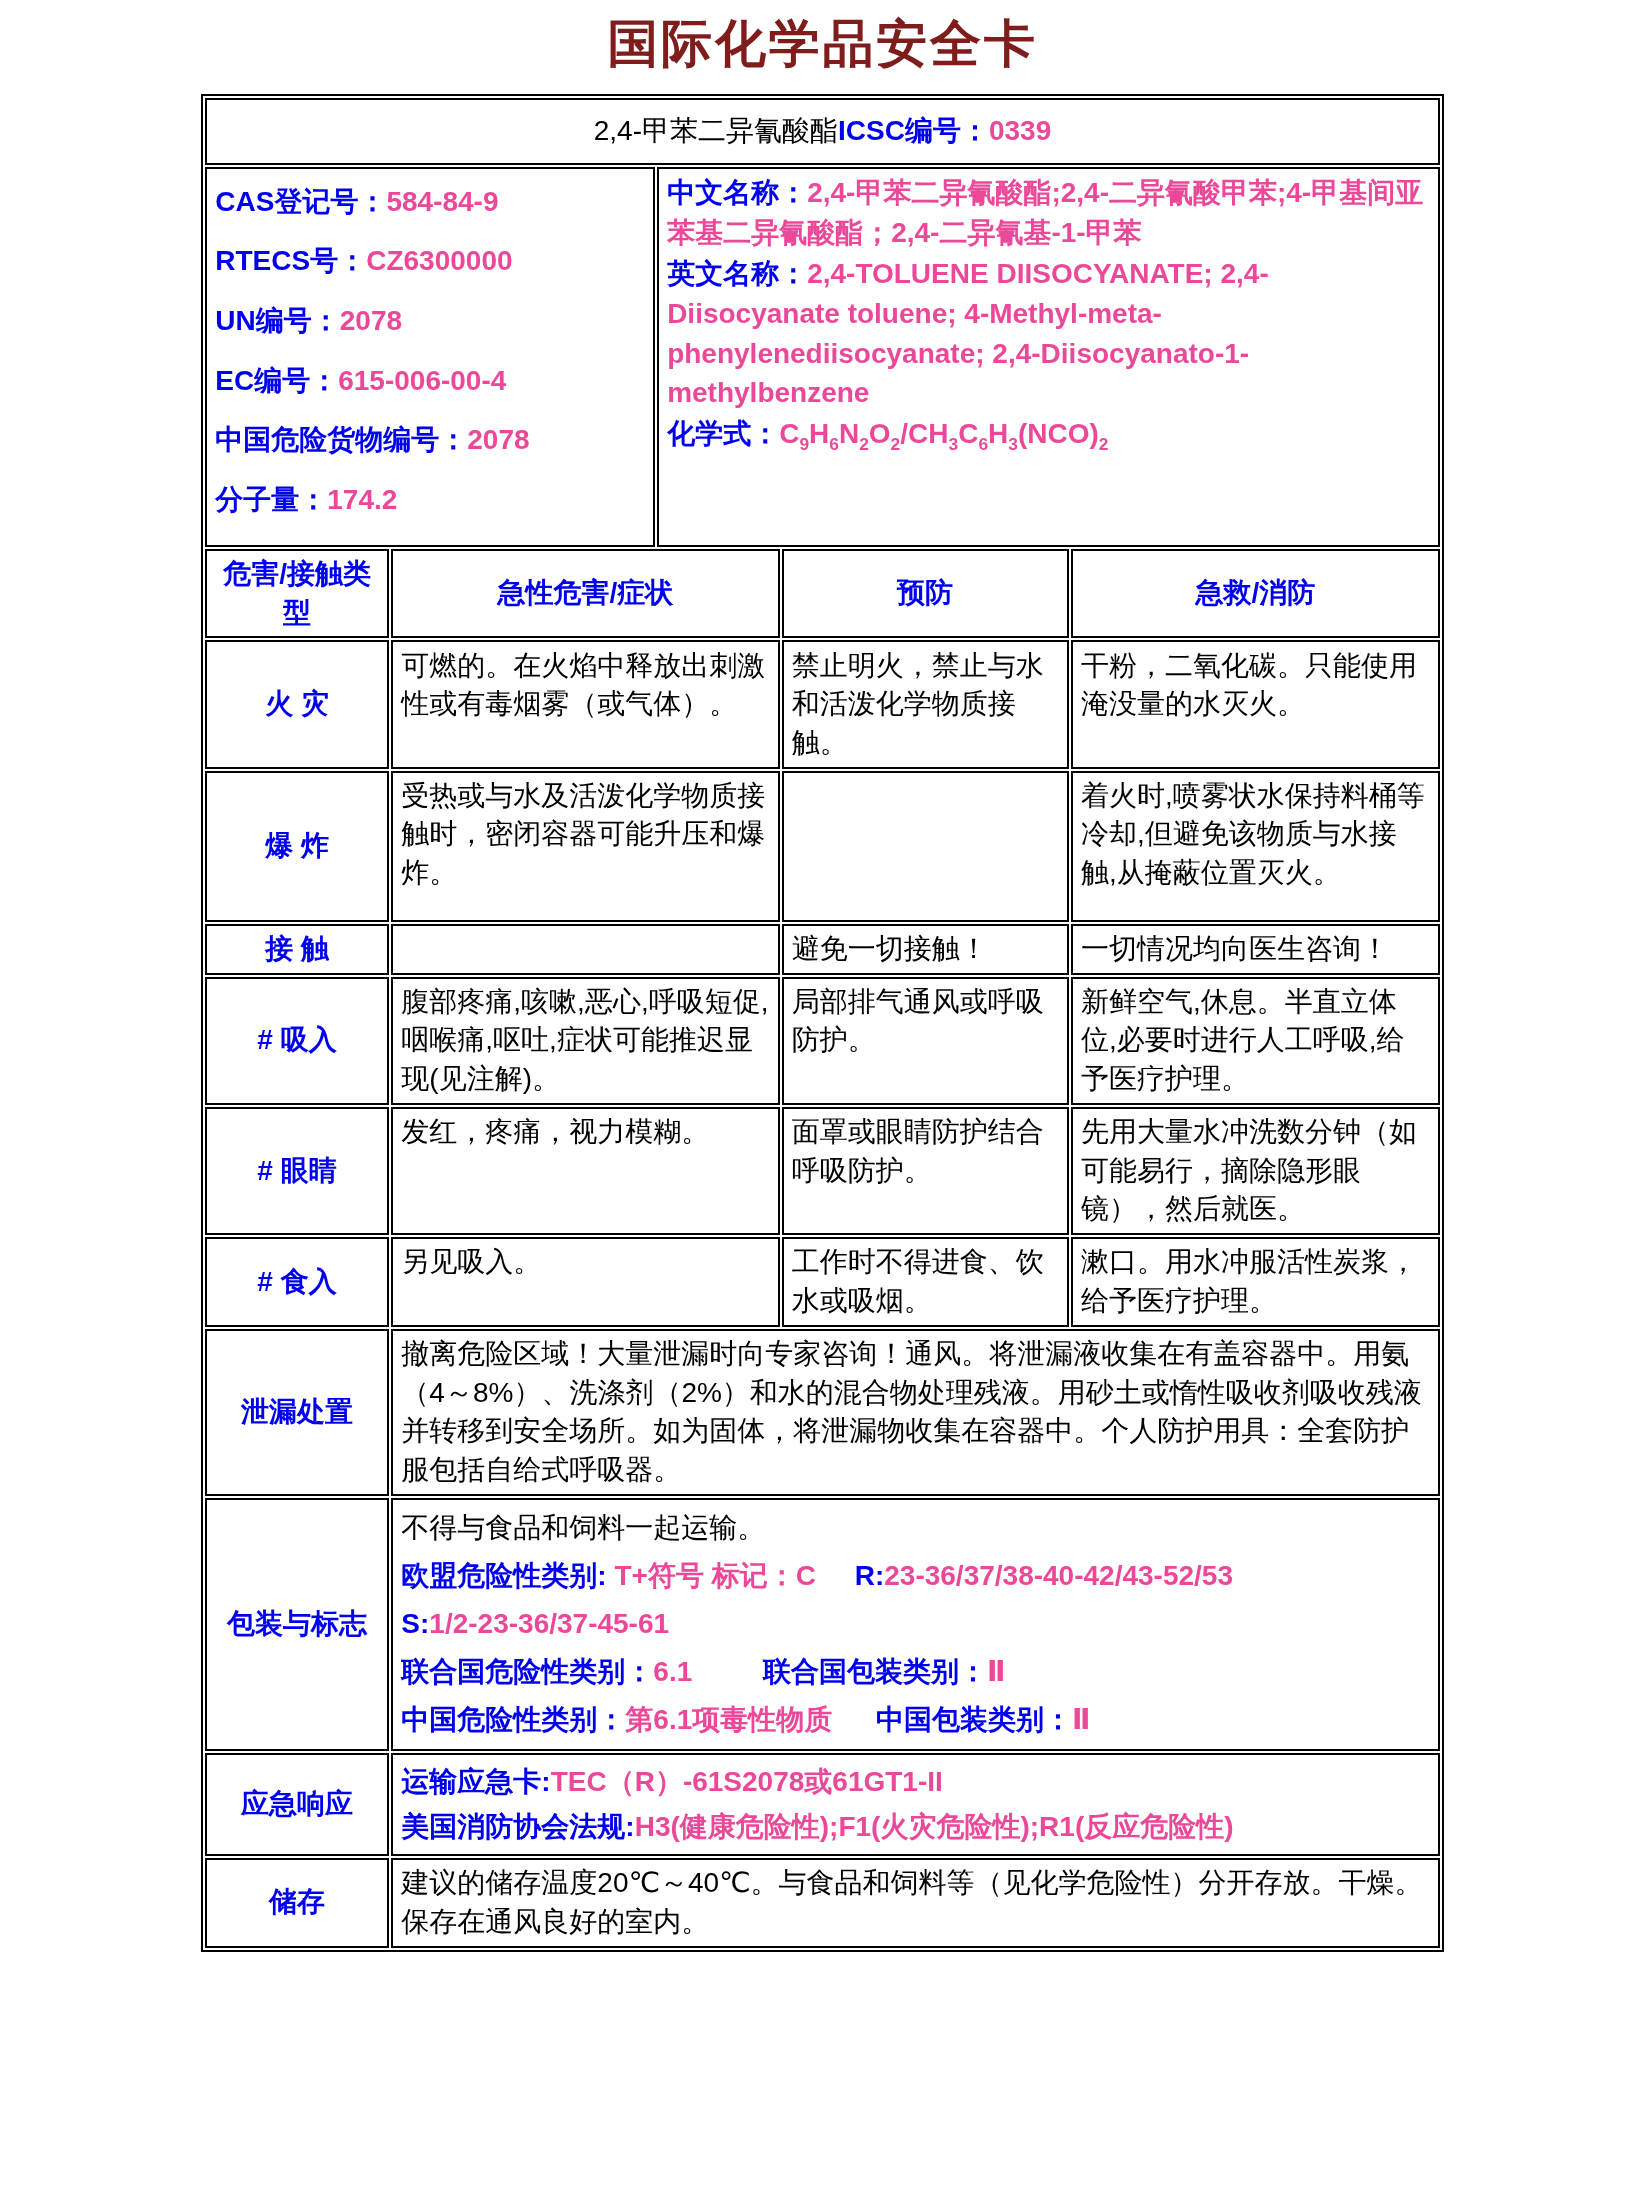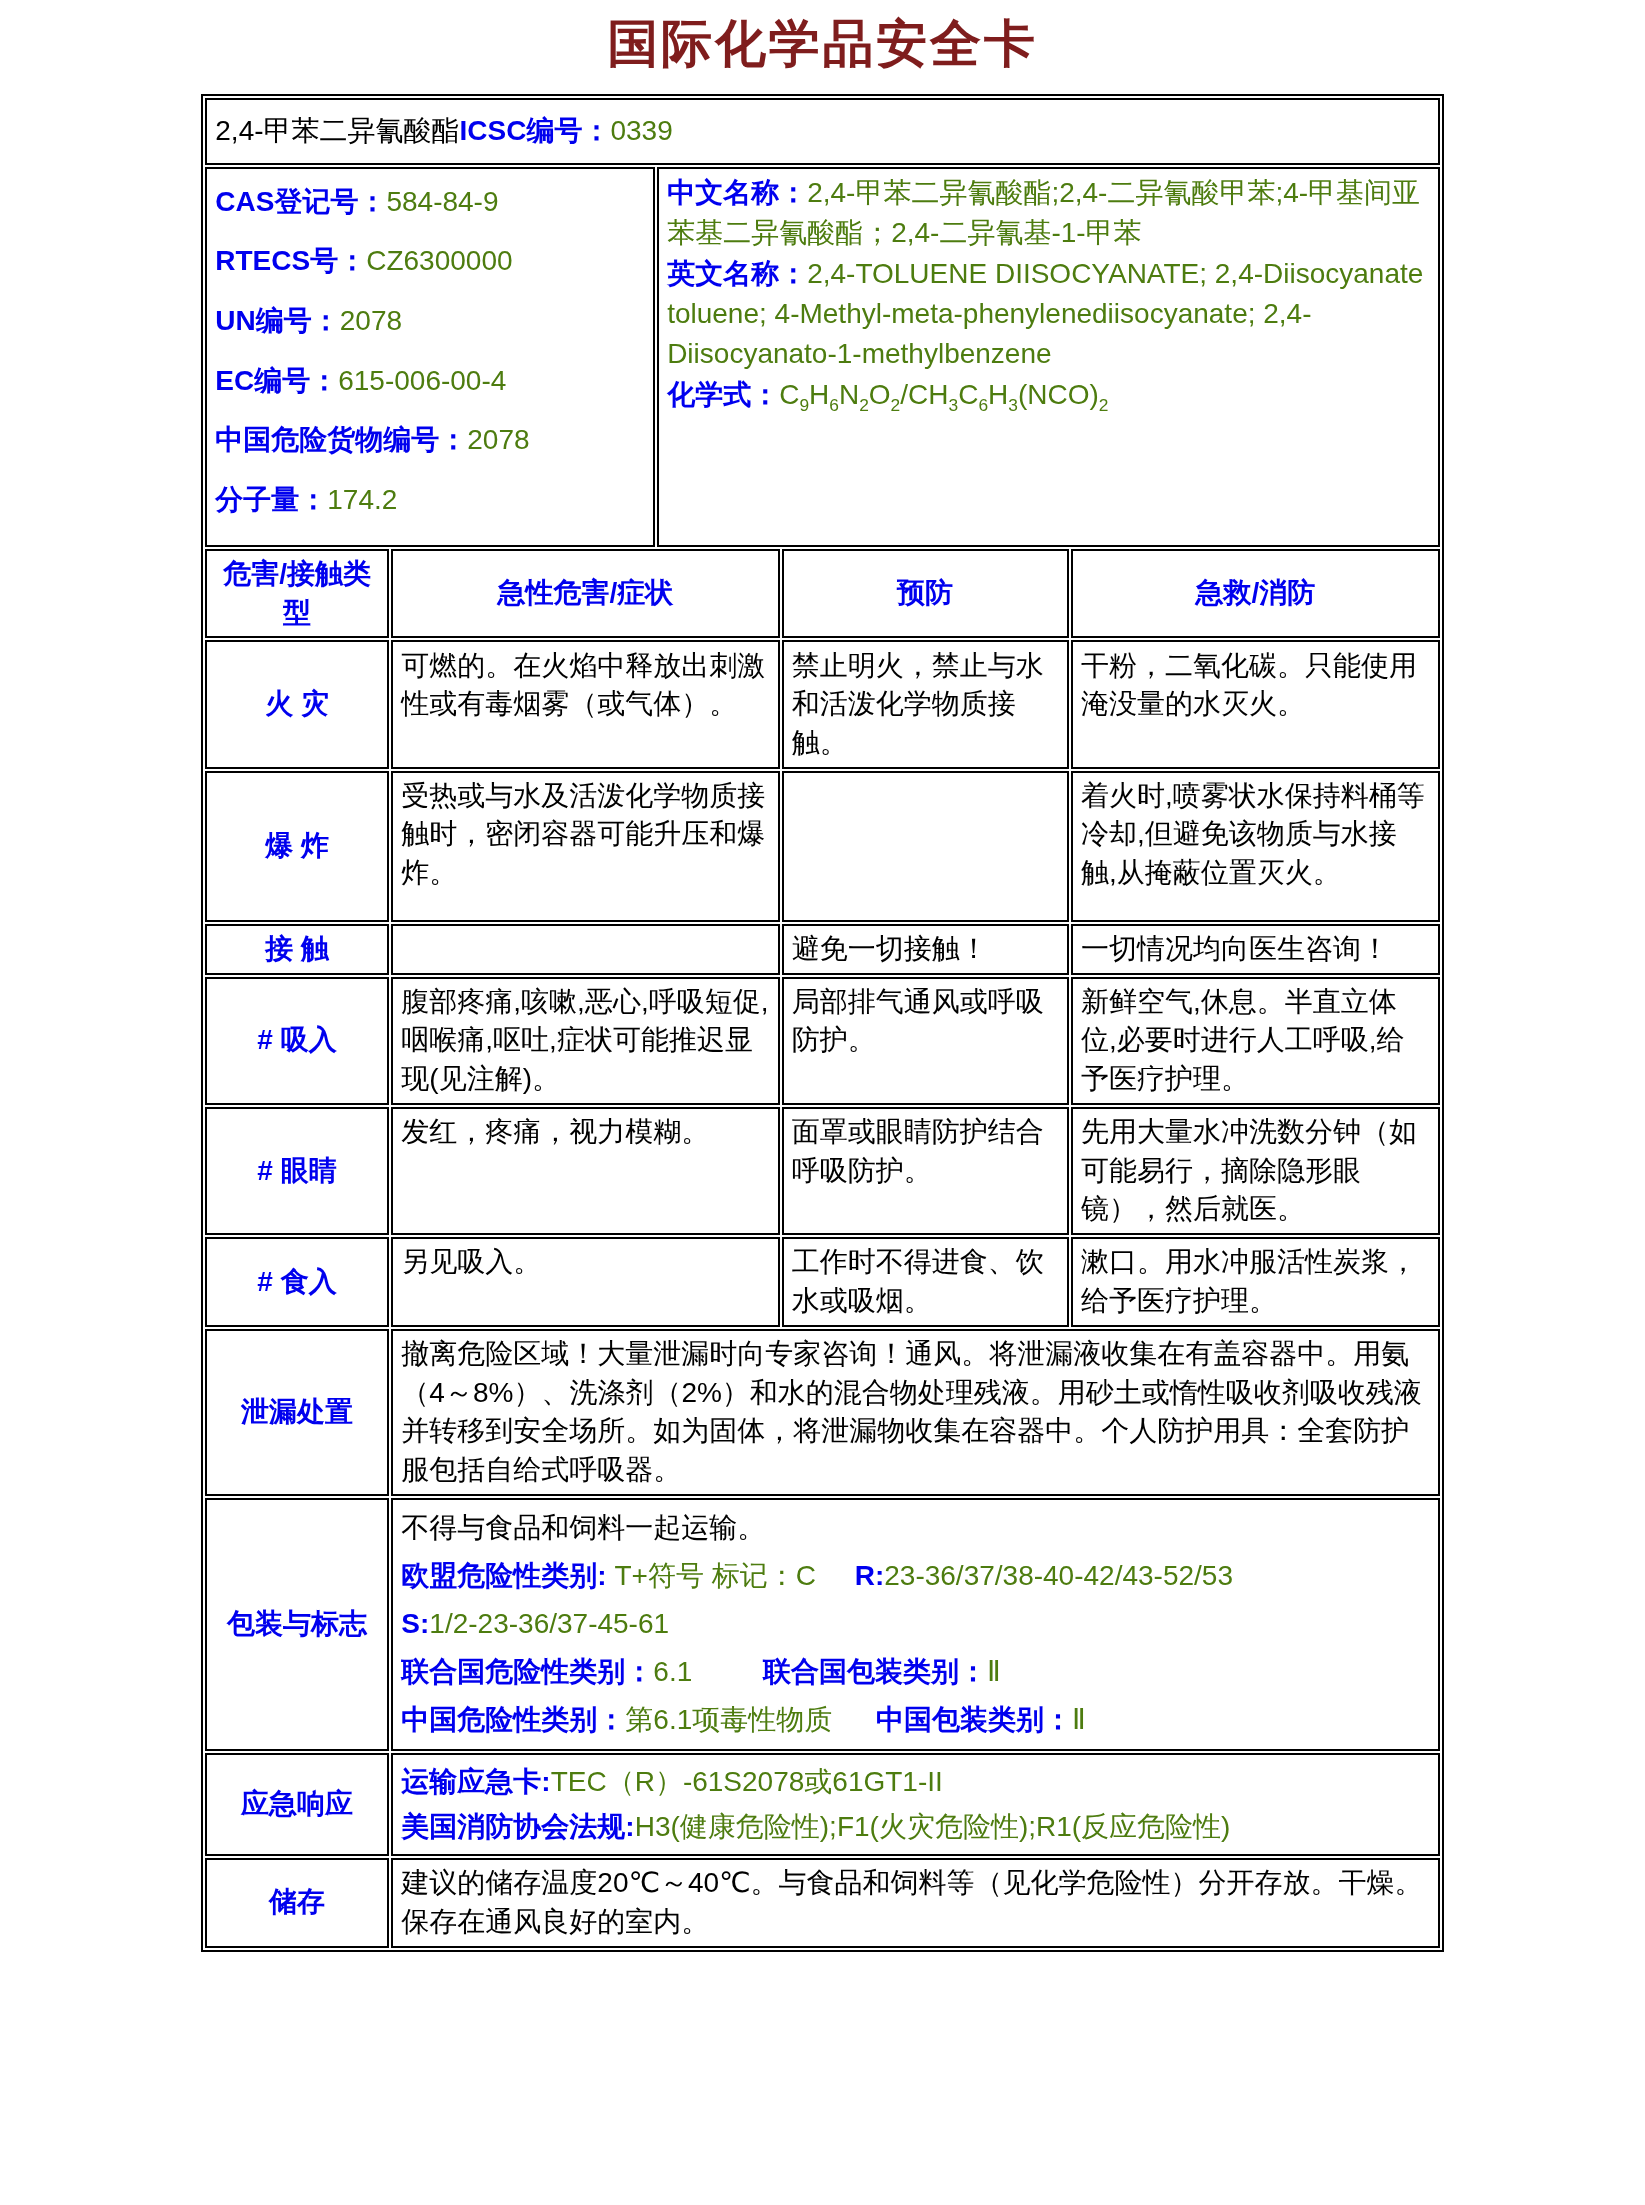--- a/index.html
+++ b/index.html
@@ -29,22 +29,22 @@
     font-size:28px;
     line-height:1.38;
     word-break:break-word;
     overflow:hidden;
   }
   td.label-cell{
     vertical-align:middle;text-align:center;
     color:#0000ee;font-weight:bold;
   }
   .blue{color:#0000ee;font-weight:bold;margin-top:26px;}
-  .blk{color:#4d7c0f;font-weight:normal;}
-  .name-row-flex{display:flex;justify-content:flex-start;align-items:center;height:100%;}
+  .blk{color:#ec4899;font-weight:bold;}
+  .name-row-flex{display:flex;justify-content:center;align-items:center;height:100%;}
   .ident-line{display:block;margin:9.7px 0 21px 0;}
   .ident-right p{margin:0 0 1.4px 0;line-height:1.42;}
   .formula-line{margin-top:9.7px;}
   sub{font-size:0.62em;}
   .pack-cell div{line-height:1.72;}
   .emerg-cell div{line-height:1.62;}
   .gap-l{margin-left:31px;}
   .gap-xl{margin-left:63px;}
   .gap-m{margin-left:36px;}
 </style>

